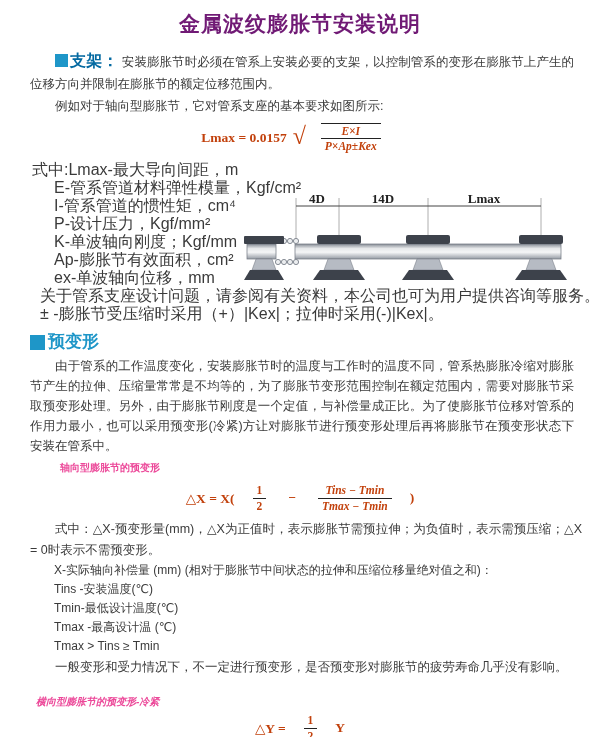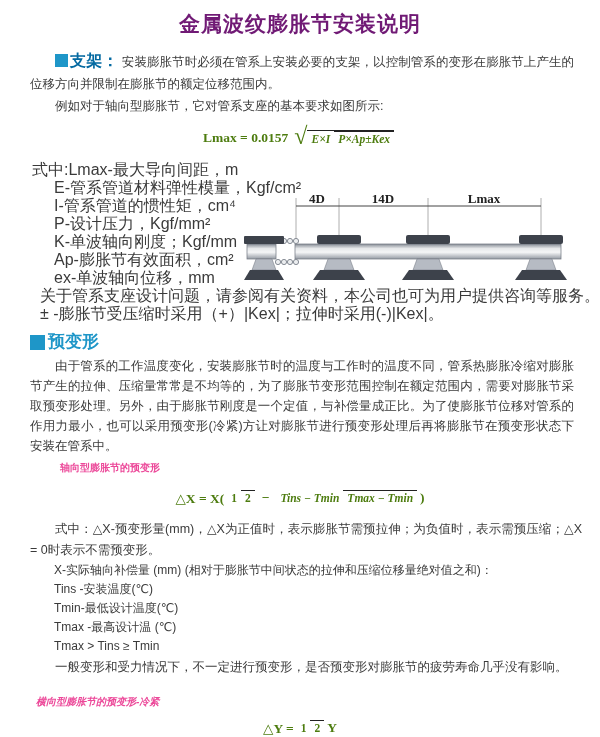--- a/index.html
+++ b/index.html
@@ -9,28 +9,28 @@
   }
   h1.title { margin:10px 0 0; font-size:21px; font-weight:700; text-align:center; color:#701a75; letter-spacing:1px; }
 
   .p-body { font-size:12.5px; line-height:22px; text-align:justify; text-indent:2em; color:#3a3a3a; }
   .p-support { margin:12px 26px 0 30px; }
   .p-example { margin:0 26px 0 30px; }
 
   .inline-head { font-size:16px; font-weight:700; color:#0369a1; }
   .sq-inline { display:inline-block; width:13px; height:13px; background:#1e96c8; margin-right:2px; vertical-align:-1px; }
 
-  .formula { font-family:"Liberation Serif","DejaVu Serif",serif; font-weight:700; color:#4d7c0f;
+  .formula { font-family:"Liberation Serif","DejaVu Serif",serif; font-weight:700; color:#c2410c;
              font-size:13.5px; display:flex; justify-content:center; align-items:center; }
   .formula-lmax { margin-top:4px; height:34px; }
   .formula-dx  { margin-top:5px; height:34px; }
   .formula-dy  { margin-top:5px; height:26px; }
   .it { font-style:italic; }
-  .frac { display:inline-flex; align-items:flex-end; vertical-align:middle;
-          font-size:11.5px; line-height:1.25; margin:0 3px; }
+  .frac { display:inline-flex; flex-direction:column; align-items:center; vertical-align:middle;
+          font-size:11.5px; line-height:1.25; margin:0 18px; }
   .frac .num { padding:0 4px; }
   .frac .den { border-top:1px solid #222; padding:0 4px; }
   .root { display:inline-flex; align-items:center; }
   .rad { font-size:24px; font-weight:400; margin:0 -3px 0 6px; transform:translateY(-2px); }
   .under { border-top:1.5px solid #222; }
   .fgap { margin:0 4px; }
 
   .defs { margin:6px 0 0 32px; font-size:16px; line-height:18px; color:#3a3a3a; }
   .def.sub { padding-left:22px; }
   .def.note { padding-left:8px; }

